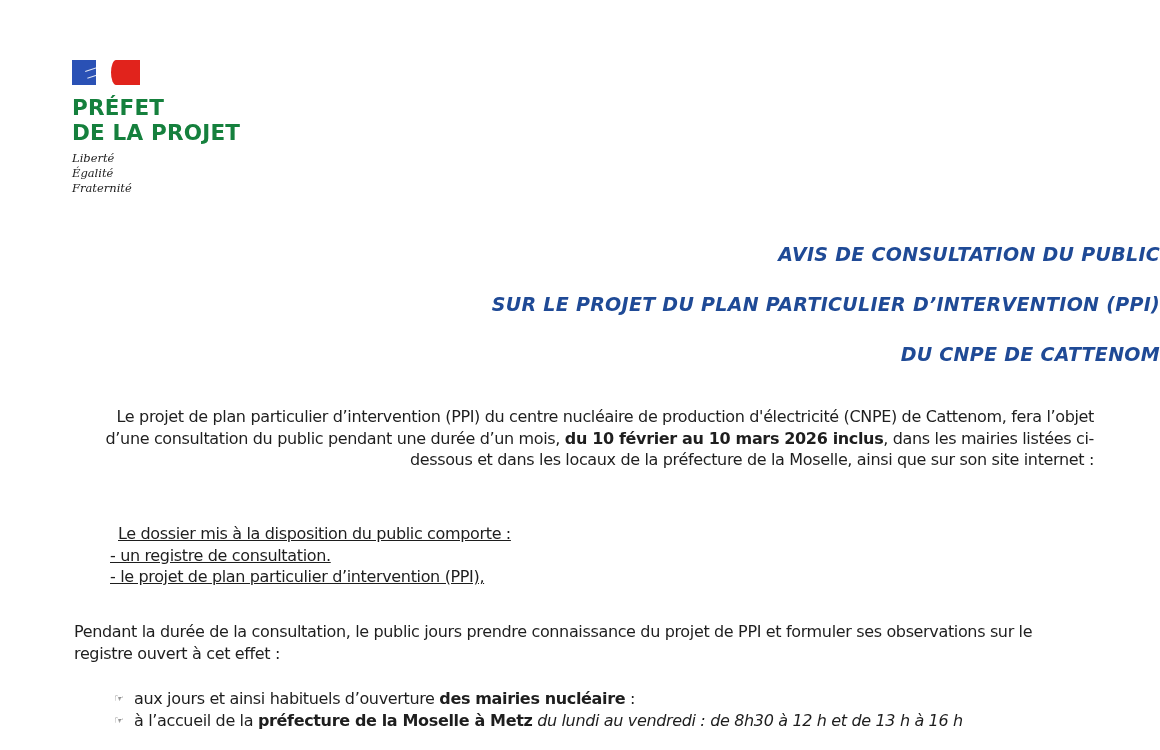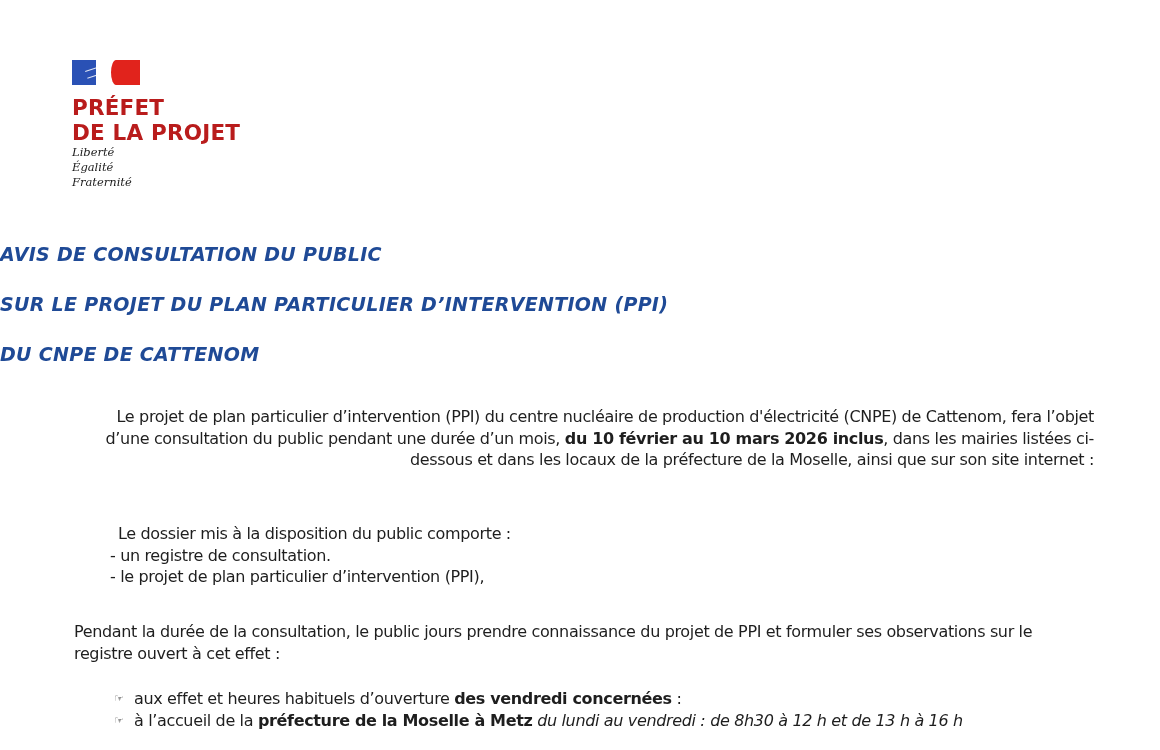--- a/index.html
+++ b/index.html
@@ -67,36 +67,37 @@
       width: 10px; height: 25px;
       background: #e1231c;
       border-radius: 60% 0 0 60%;
     }
     .prefet-title {
       margin-top: 10px;
       font-family: "DejaVu Sans", sans-serif;
       font-weight: bold;
       font-size: 21.5px;
       line-height: 25px;
-      color: #b91c1c;
+      color: #15803d;
       letter-spacing: 0.2px;
     }
     .motto {
+      margin-top: 6px;
       font-family: "DejaVu Serif", serif;
       font-style: italic;
       font-size: 11.5px;
       line-height: 15px;
       color: #1a1a1a;
     }
     
     .heading {
       position: absolute;
       left: 0;
       width: 1160px;
-      text-align: left;
+      text-align: right;
       font-family: "DejaVu Sans", sans-serif;
       font-weight: bold;
       font-style: italic;
       font-size: 19px;
       color: #1f4a96;
       letter-spacing: 0.3px;
     }
     .h1 { top: 243px; }
     .h2 { top: 293px; }
     .h3 { top: 343px; }
@@ -114,20 +115,21 @@
     }
     .para b { font-weight: bold; }
     .p1 { top: 406px; text-align: right; }
     .dossier {
       position: absolute;
       left: 110px;
       top: 523px;
       font-size: 16px;
       line-height: 21.5px;
       letter-spacing: -0.35px;
+      text-decoration: underline;
     }
     .dossier .intro { padding-left: 8px; }
     .p2 { top: 621px; }
     .bullets {
       position: absolute;
       left: 114px;
       top: 688px;
       font-size: 16px;
       line-height: 22px;
       letter-spacing: -0.35px;
@@ -174,20 +176,20 @@
   <div class="dossier">
     <div class="intro">Le dossier mis à la disposition du public comporte :</div>
     <div>- un registre de consultation.</div>
     <div>- le projet de plan particulier d’intervention (PPI),</div>
   </div>
 
   <p class="para p2">Pendant la durée de la consultation, le public jours prendre connaissance du projet de PPI et formuler ses observations sur le registre ouvert à cet effet :</p>
 
   <div class="bullets">
     <div class="bullet-row">
-      <span class="hand">☞</span><span>aux effet et heures habituels d’ouverture </span><b>des vendredi concernées</b><span> :</span>
+      <span class="hand">☞</span><span>aux jours et ainsi habituels d’ouverture </span><b>des mairies nucléaire</b><span> :</span>
     </div>
     <div class="bullet-row">
       <span class="hand">☞</span><span>à l’accueil de la </span><b>préfecture de la Moselle à Metz</b><span> </span><i>du lundi au vendredi : de 8h30 à 12 h et de 13 h à 16 h</i>
     </div>
   </div>
 
 </div>
 
 </body></html>

